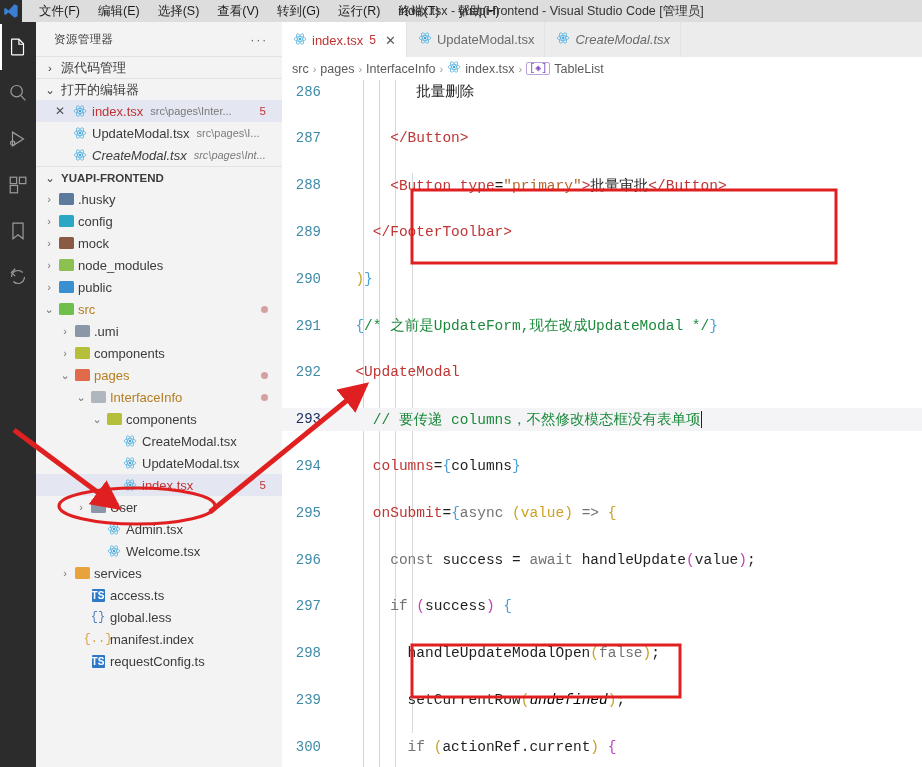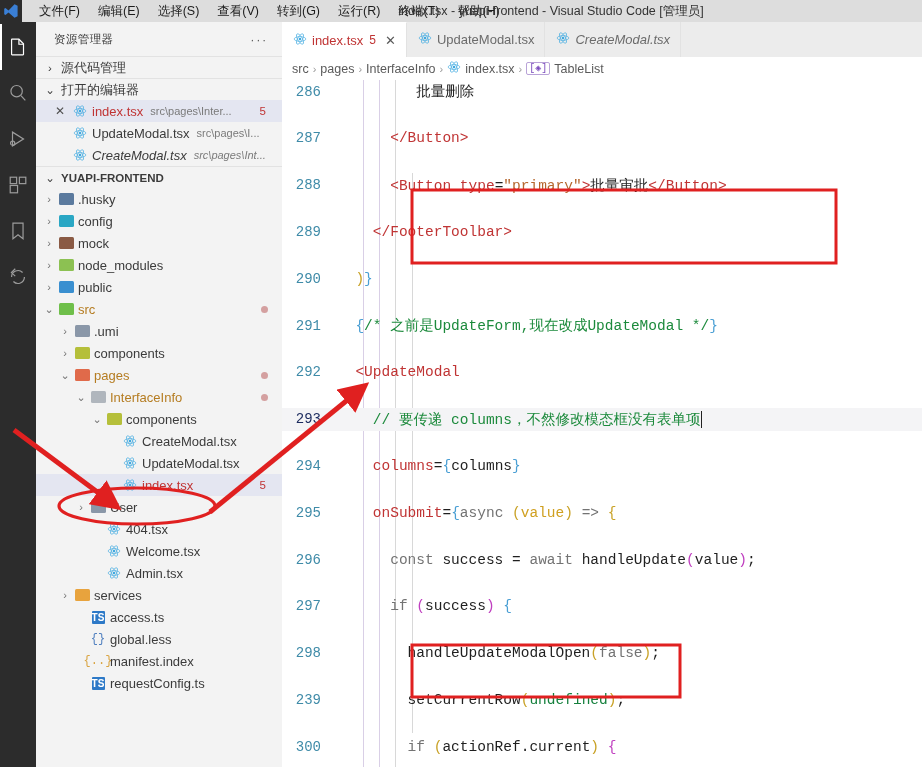--- a/index.html
+++ b/index.html
@@ -143,21 +143,21 @@
   .t-tag { color: #c03434; }
   .t-attr { color: #c03434; }
   .t-kw { color: #737373; }
   .t-str { color: #b5662d; }
   .t-com { color: #1c8a3c; }
   .t-plain { color: #1f1f1f; }
   .t-brace-y { color: #c9a227; }
   .t-brace-p { color: #c040c0; }
   .t-brace-b { color: #4a9fd4; }
   .t-param { color: #d0a020; }
-  .t-bool { color: #15803d; }
+  .t-bool { color: #000000; font-style: italic; }
   .t-punc { color: #1f1f1f; }
 
   
   .guide {
     position: absolute; width: 1px; background: #d8d8d8; top: 0; pointer-events: none;
   }
   .guide.violet { background: #d9cfe6; }
   .cursor-bar {
     display: inline-block; width: 1.5px; height: 17px; background: #222;
     vertical-align: middle; margin-left: 0px;
@@ -453,51 +453,36 @@
           <span class="ic">
             <svg class="reacticon" width="14" height="14" viewBox="0 0 24 24">
               <circle cx="12" cy="12" r="2.1" fill="#3fa9e0"></circle>
               <g fill="none" stroke="#3fa9e0" stroke-width="1.1">
                 <ellipse cx="12" cy="12" rx="10" ry="4"></ellipse>
                 <ellipse cx="12" cy="12" rx="10" ry="4" transform="rotate(60 12 12)"></ellipse>
                 <ellipse cx="12" cy="12" rx="10" ry="4" transform="rotate(120 12 12)"></ellipse>
               </g>
             </svg>
           </span>
-          <span class="name ">404.tsx</span>
+          <span class="name ">Admin.tsx</span>
         </div>
         <div class="row">
           <span style="width:54px;flex:0 0 54px"></span>
           <span class="tw"></span>
           <span class="ic">
             <svg class="reacticon" width="14" height="14" viewBox="0 0 24 24">
               <circle cx="12" cy="12" r="2.1" fill="#3fa9e0"></circle>
               <g fill="none" stroke="#3fa9e0" stroke-width="1.1">
                 <ellipse cx="12" cy="12" rx="10" ry="4"></ellipse>
                 <ellipse cx="12" cy="12" rx="10" ry="4" transform="rotate(60 12 12)"></ellipse>
                 <ellipse cx="12" cy="12" rx="10" ry="4" transform="rotate(120 12 12)"></ellipse>
               </g>
             </svg>
           </span>
           <span class="name ">Welcome.tsx</span>
-        </div>
-        <div class="row">
-          <span style="width:54px;flex:0 0 54px"></span>
-          <span class="tw"></span>
-          <span class="ic">
-            <svg class="reacticon" width="14" height="14" viewBox="0 0 24 24">
-              <circle cx="12" cy="12" r="2.1" fill="#3fa9e0"></circle>
-              <g fill="none" stroke="#3fa9e0" stroke-width="1.1">
-                <ellipse cx="12" cy="12" rx="10" ry="4"></ellipse>
-                <ellipse cx="12" cy="12" rx="10" ry="4" transform="rotate(60 12 12)"></ellipse>
-                <ellipse cx="12" cy="12" rx="10" ry="4" transform="rotate(120 12 12)"></ellipse>
-              </g>
-            </svg>
-          </span>
-          <span class="name ">Admin.tsx</span>
         </div>
         <div class="row">
           <span style="width:22px;flex:0 0 22px"></span>
           <span class="tw">›</span>
           <span class="ic">
             <span class="folder-ic" style="background:#e8a33d"></span>
           </span>
           <span class="name ">services</span>
         </div>
         <div class="row">

